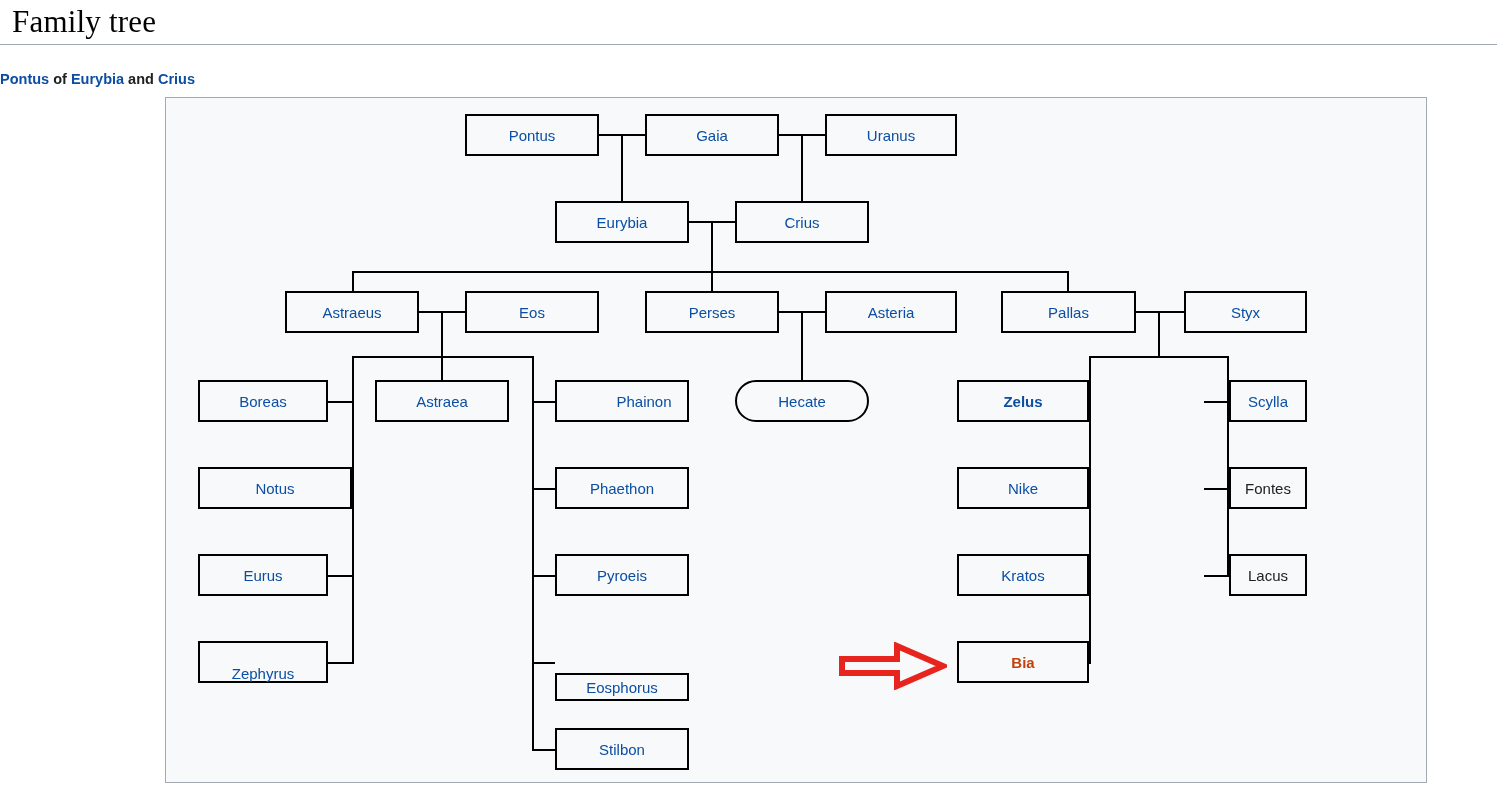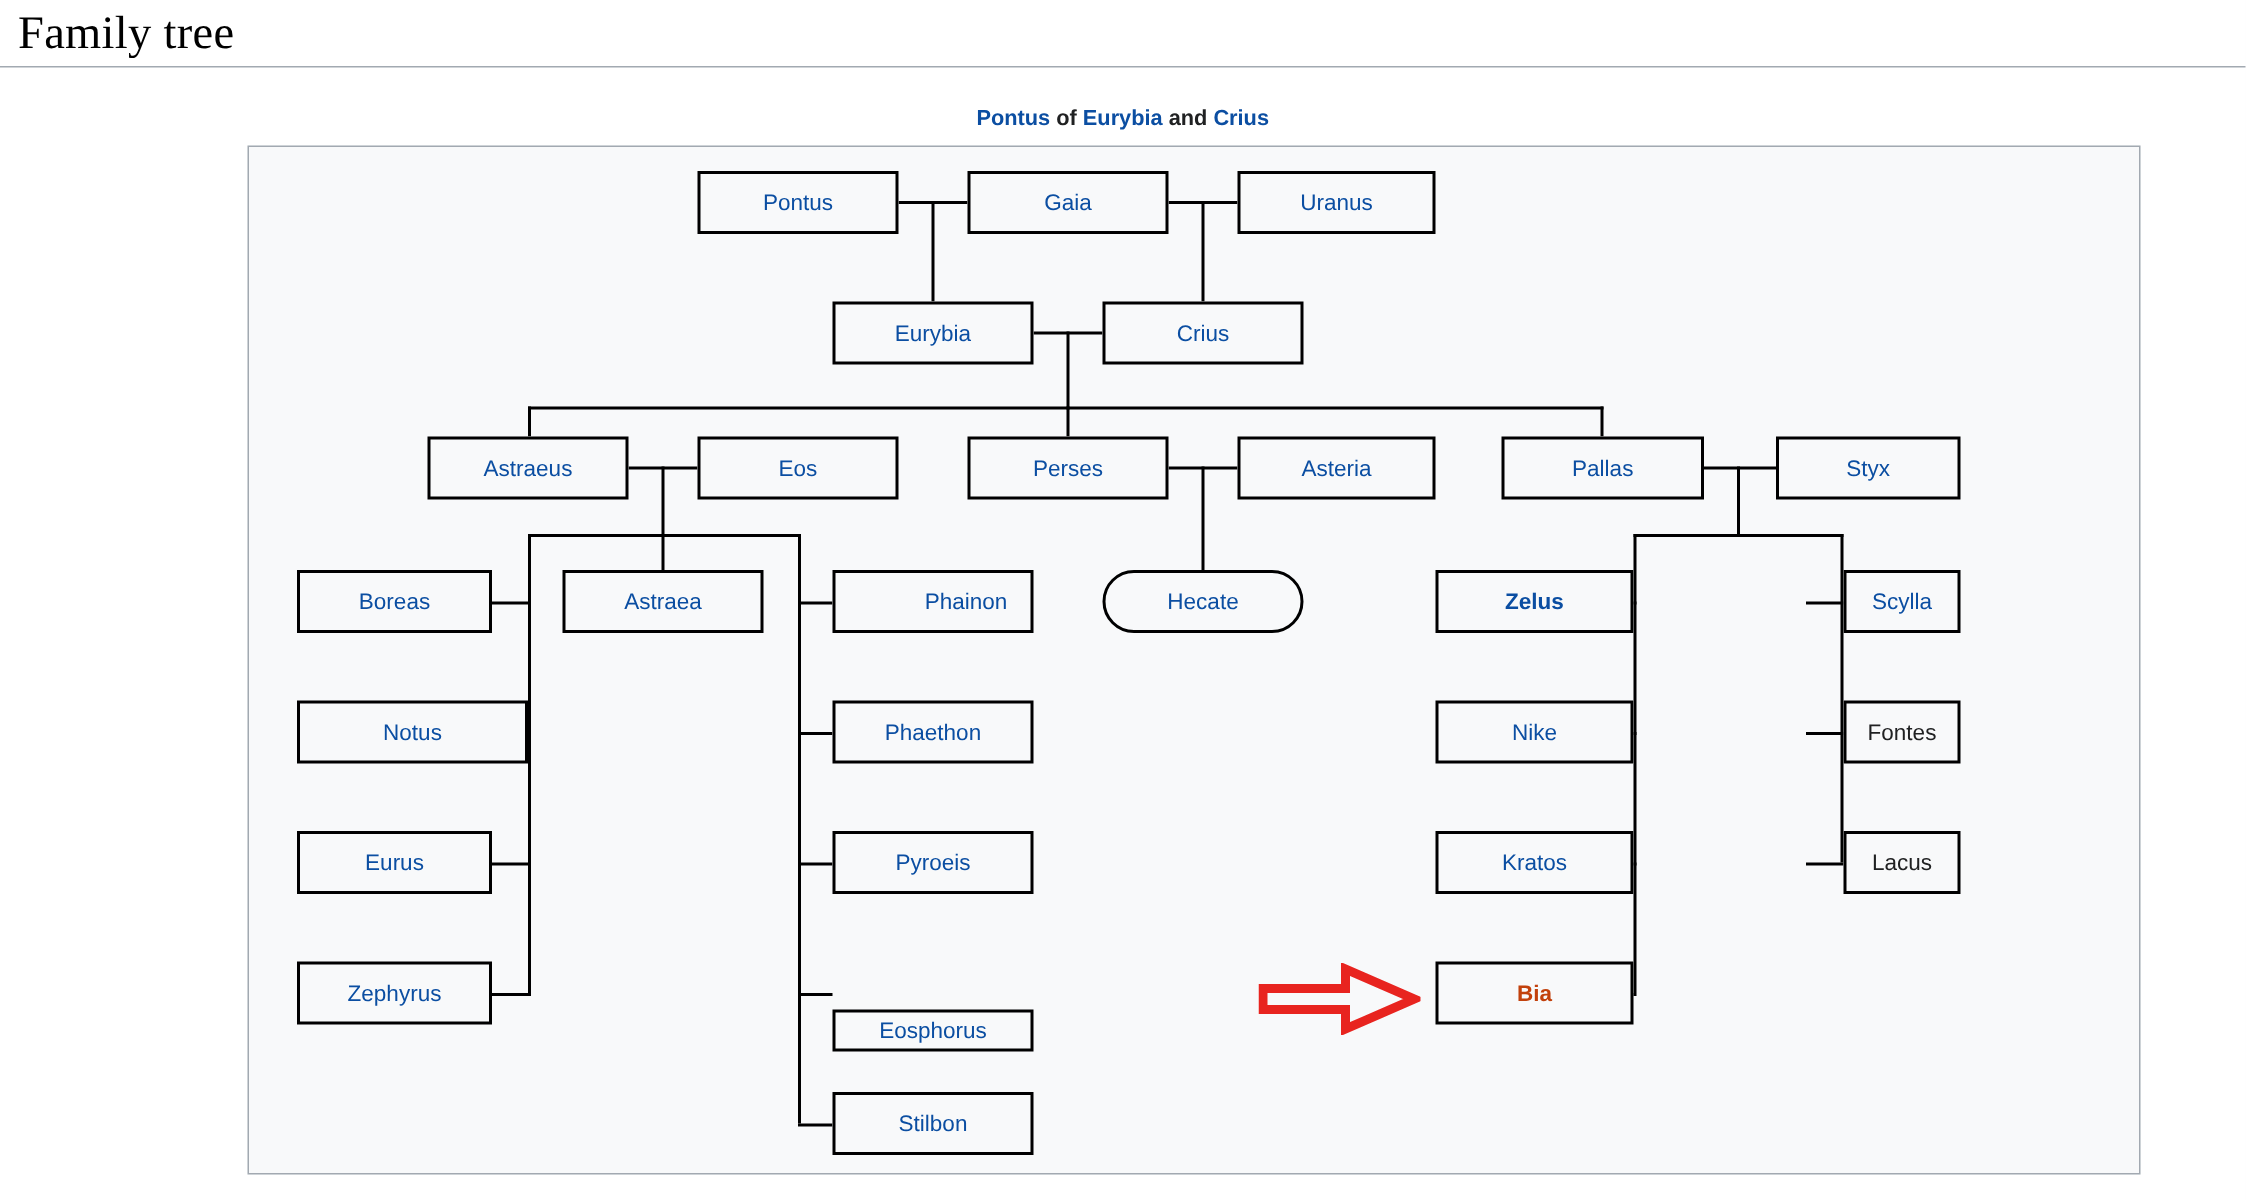--- a/index.html
+++ b/index.html
@@ -36,21 +36,20 @@
     height: 1px;
     background: #a2a9b1;
   }
 
   
   #figure-caption {
     position: absolute;
     left: 0px;
     top: 71px;
     width: 1497px;
-    text-align: center;
     font-size: 14.5px;
     font-weight: bold;
     color: #202122;
     white-space: nowrap;
   }
   #figure-caption .lnk { color: #0b4ea2; }
   #figure-caption .plain { color: #202122; font-weight: bold; }
 
   
   #tree-panel {
@@ -211,21 +210,21 @@
 
     <div class="node" style="left:32px; top:282px; width:130px; height:42px;">
         <span>Boreas</span>
       </div>
     <div class="node" style="left:32px; top:369px; width:154px; height:42px;">
         <span>Notus</span>
       </div>
     <div class="node" style="left:32px; top:456px; width:130px; height:42px;">
         <span>Eurus</span>
       </div>
-    <div class="node" style="left:32px; top:543px; width:130px; height:42px;">
+    <div class="node" style="left:32px; top:543px; width:130px; height:42px;align-items:flex-end;">
         <span>Zephyrus</span>
       </div>
 
     <div class="node" style="left:209px; top:282px; width:134px; height:42px;">
         <span>Astraea</span>
       </div>
 
     <div class="node" style="left:389px; top:282px; width:134px; height:42px;padding-left:44px;">
         <span>Phainon</span>
       </div>

